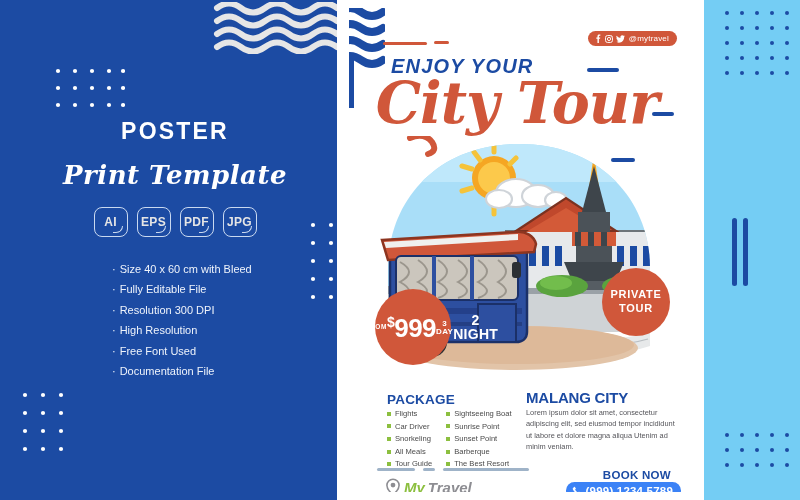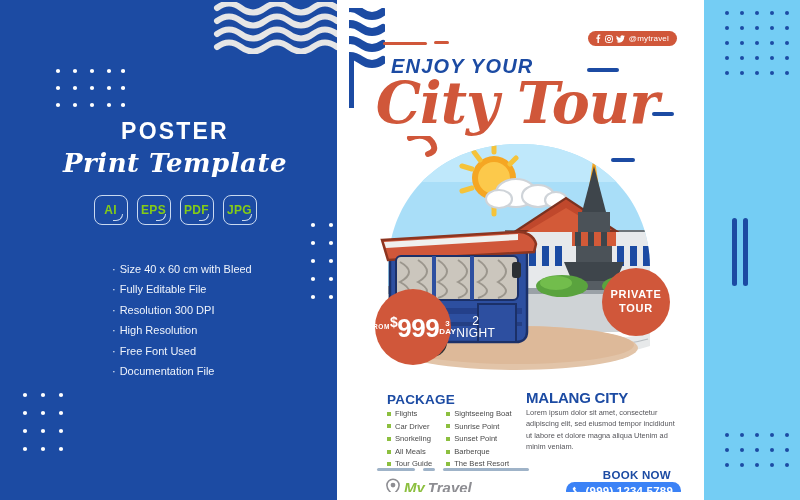--- a/index.html
+++ b/index.html
@@ -20,26 +20,26 @@
   .dots { position:absolute; }
 
   .promo-wrap {
     position:absolute; left:0; top:118px; width:350px; text-align:center; color:#fff;
   }
   .promo-title {
     font-size:23px; font-weight:bold; letter-spacing:2.2px; color:#ffffff;
   }
   .promo-sub {
     font-family:"DejaVu Serif", serif; font-style:italic; font-weight:bold;
-    font-size:26px; color:#ffffff; margin-top:3px; letter-spacing:0.5px;
+    font-size:26px; color:#ffffff; margin-top:15px; letter-spacing:0.5px;
   }
   .badges { display:flex; justify-content:center; gap:9px; margin-top:17px; }
   .badge {
     width:34px; height:30px; border:1.5px solid #c9d9f0; border-radius:8px;
-    color:#84cc16; font-size:12px; font-weight:bold; letter-spacing:0.3px;
+    color:#e5e5e5; font-size:12px; font-weight:bold; letter-spacing:0.3px;
     display:flex; align-items:center; justify-content:center; position:relative;text-align:center;
   }
   .badge::after{
     content:""; position:absolute; right:4px; bottom:3px; width:9px; height:6px;
     border-bottom:1.5px solid #c9d9f0; border-right:1.5px solid #c9d9f0;
     border-bottom-right-radius:7px;
   }
   .feature-list { position:absolute; left:112px; top:259px; width:230px; }
   .feature-item {
     color:#eef3fb; font-size:11px; line-height:20.4px; white-space:nowrap;
@@ -84,21 +84,21 @@
 
   .price-badge {
     position:absolute; left:26px; top:281px; width:76px; height:76px; border-radius:50%;
     background:#d0573a; color:#fff; text-align:center; display:flex; flex-direction:row;
     align-items:center; justify-content:center; line-height:1;
   }
   .pb-from { font-size:6.5px; font-weight:bold; letter-spacing:0.6px; }
   .pb-price { font-size:26px; font-weight:bold; letter-spacing:-0.5px; margin-top:1px; }
   .pb-price small { font-size:14px; vertical-align:super; }
   .pb-d { font-size:8px; font-weight:bold; margin-top:2px; letter-spacing:0.3px; }
-  .pb-n { font-size:12px; font-weight:normal; letter-spacing:0.3px; }
+  .pb-n { font-size:14px; font-weight:bold; letter-spacing:0.3px; }
 
   .private-badge {
     position:absolute; left:253px; top:260px; width:68px; height:68px; border-radius:50%;
     background:#d0573a; color:#fff; display:flex; flex-direction:column;
     align-items:center; justify-content:center; font-weight:bold; font-size:11px;
     letter-spacing:0.7px; line-height:1.25;
   }
 
   .sec-title {
     position:absolute; font-size:13.5px; font-weight:bold; color:#1c4ba3; letter-spacing:0.2px;

